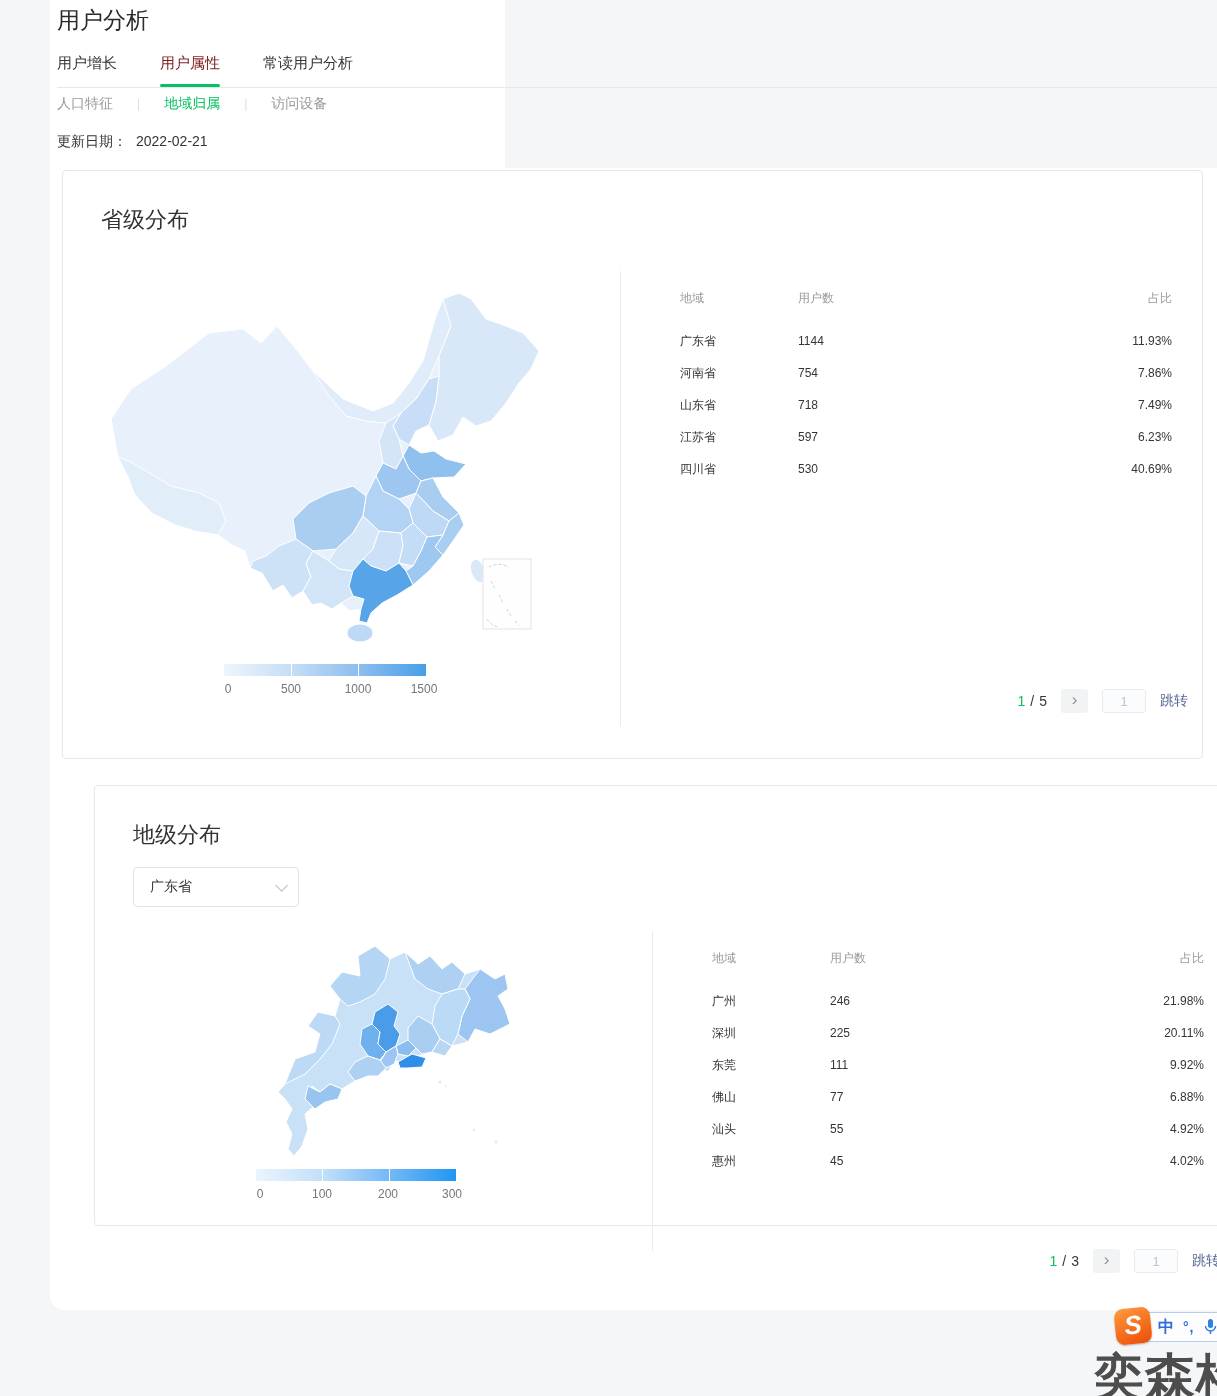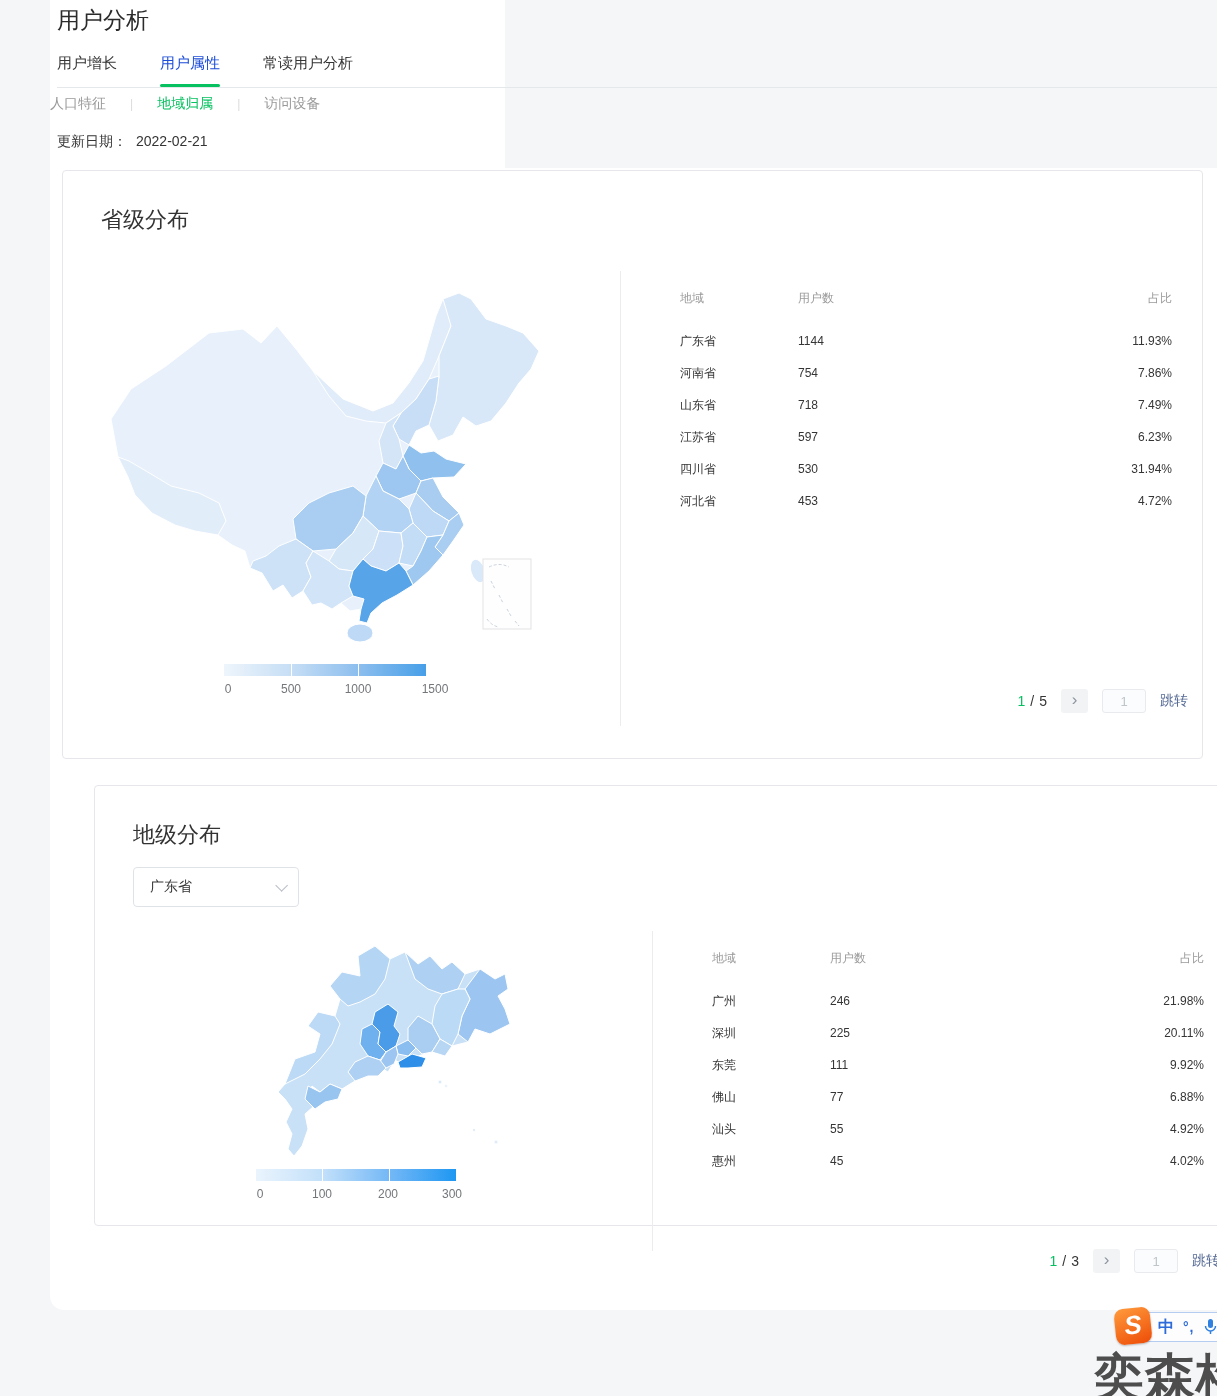--- a/index.html
+++ b/index.html
@@ -14,23 +14,23 @@
 
   
   .header-white { left:50px; top:0; width:455px; height:168px; background:#fff; }
   .main-white   { left:50px; top:168px; width:1167px; height:1142px; background:#fff; border-bottom-left-radius:14px; }
   .tabline { left:57px; top:87px; width:1160px; height:1px; background:#e4e8eb; }
 
   
   .page-title { left:57px; top:5px; font-size:23px; font-weight:500; color:#2b2b2b; }
   .tabs { left:57px; top:54px; height:33px; display:flex; }
   .tab { position:relative; font-size:15px; color:#353535; margin-right:43px; padding-bottom:14px; cursor:pointer; white-space:nowrap; }
-  .tab.active { color:#1d4ed8; }
+  .tab.active { color:#7f1d1d; }
   .tab.active::after { content:""; position:absolute; left:0; right:0; bottom:0; height:3px; background:#07c160; border-radius:2px; }
-  .subtabs { left:50px; top:95px; display:flex; align-items:center; font-size:14px;text-align:center; }
+  .subtabs { left:57px; top:95px; display:flex; align-items:center; font-size:14px;text-align:center; }
   .subtab { color:#9a9a9a; cursor:pointer; white-space:nowrap; }
   .subtab.active { color:#07c160; }
   .subsep { color:#dcdcdc; margin:0 24px; font-size:12px; }
   .date-row { left:57px; top:133px; font-size:14px; color:#353535; }
   .date-row .val { margin-left:9px; }
 
   
   .card { background:#fff; border:1px solid #e7e7eb; border-radius:4px; }
   .card1 { left:62px; top:170px; width:1141px; height:589px; }
   .card2 { left:62px; top:785px; width:1141px; height:441px;margin-left:32px; }
@@ -172,21 +172,21 @@
 
     <div class="abs legend-bar lb1">
       <div class="seg s1a"></div>
         <div class="seg s1b"></div>
         <div class="seg s1c"></div>
     </div>
     <div class="abs legend-ticks lt1">
       <span class="ltick" style="left:4px">0</span>
       <span class="ltick" style="left:67px">500</span>
       <span class="ltick" style="left:134px">1000</span>
-      <span class="ltick" style="left:211px">1500</span>
+      <span class="ltick" style="left:200px">1500</span>
     </div>
 
     <div class="abs vdivider vd1"></div>
 
     <div class="abs data-table dt1">
       <div class="trow thead">
         <span>地域</span>
         <span>用户数</span>
         <span class="c-pct">占比</span>
       </div>
@@ -212,29 +212,24 @@
 
           <div class="trow">
             <span>江苏省</span>
             <span>597</span>
             <span class="c-pct">6.23%</span>
           </div>
 
           <div class="trow">
             <span>四川省</span>
             <span>530</span>
-            <span class="c-pct">31.94%</span>
-          </div>
-
-
-          <div class="trow">
-            <span>河北省</span>
-            <span>453</span>
-            <span class="c-pct">4.72%</span>
-          </div>
+            <span class="c-pct">40.69%</span>
+          </div>
+
+
         </div>
     </div>
 
     <div class="abs pager pg1">
       <span class="pg-cur">1</span>
       <span class="pg-sep">/</span>
       <span class="pg-total">5</span>
       <span class="pg-next">›</span>
       <input class="pg-input" value="1" style="">
       <span class="pg-jump">跳转</span>

